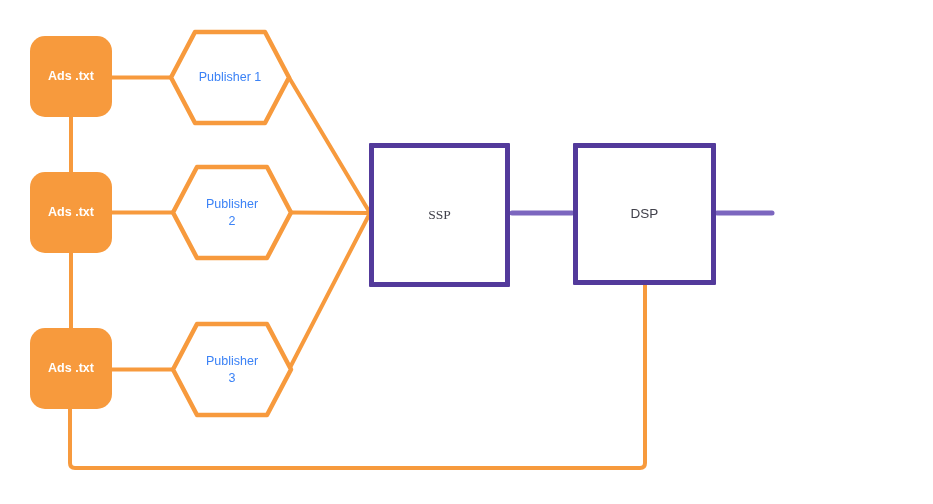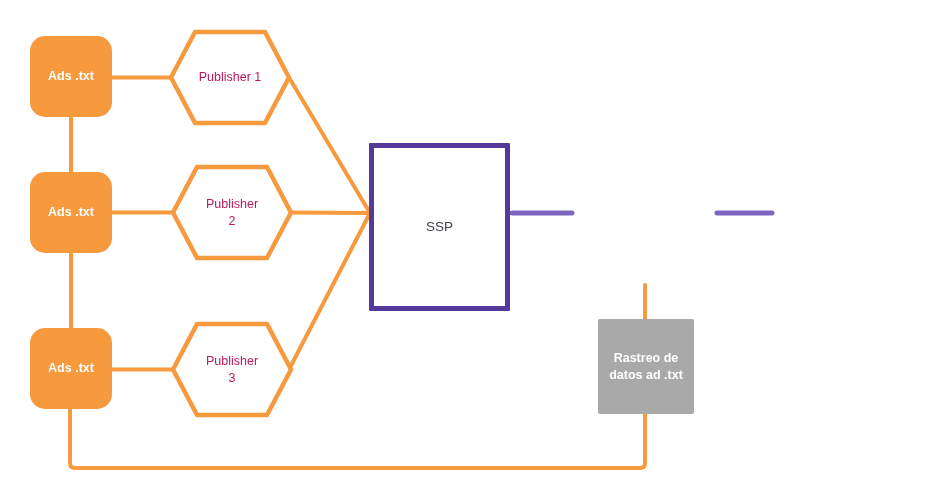--- a/index.html
+++ b/index.html
@@ -40,21 +40,21 @@
     border-radius: 15px;
     color: #ffffff;
     font-weight: bold;
     font-size: 12.5px;
   }
   .ads-box-1 { left: 30px; top: 36px; }
   .ads-box-2 { left: 30px; top: 172px; }
   .ads-box-3 { left: 30px; top: 328px; }
   
   .hex {
-    color: #be185d;
+    color: #3b82f6;
     font-size: 12.5px;
   }
   .hex svg {
     position: absolute;
     left: 0; top: 0;
   }
   .hex .label { position: relative; }
   .hex-pub { width: 124px; height: 97px; }
   .hex-pub-1 { left: 168px; top: 29px; }
   .hex-pub-2 { left: 170px; top: 164px; }
@@ -65,21 +65,21 @@
     font-size: 14.5px;
   }
   
   .purple-box {
     border: 5px solid #533A9B;
     background: #ffffff;
     color: #41414B;
     font-size: 13.5px;
     border-radius: 1px;
   }
-  .ssp-box { left: 369px; top: 143px; width: 141px; height: 168px; }
+  .ssp-box { left: 369px; top: 143px; width: 141px; height: 144px; font-family: Liberation Serif, serif; }
   .dsp-box { left: 573px; top: 143px; width: 143px; height: 142px; }
   
   .gray-box {
     left: 598px; top: 319px;
     width: 96px; height: 95px;
     background: #A9A9A9;
     border-radius: 2px;
     color: #ffffff;
     font-weight: bold;
     font-size: 12.5px;
@@ -135,20 +135,19 @@
     <svg width="124" height="97" viewBox="0 0 124 97">
       <polygon points="3,48.5 27,3 97,3 121,48.5 97,94 27,94" fill="#ffffff" stroke="#F79A3D" stroke-width="4.5" stroke-linejoin="round"></polygon>
     </svg>
     <span class="label">Publisher
 3</span>
   </div>
 
   <div class="node purple-box ssp-box">
     <span class="label">SSP</span>
   </div>
+  <div class="node purple-box dsp-box">
+    <span class="label">DSP</span>
+  </div>
 
-  <div class="node gray-box">
-    <span class="label">Rastreo de
-datos ad .txt</span>
-  </div>
 
 
 </div>
 
 </body></html>

